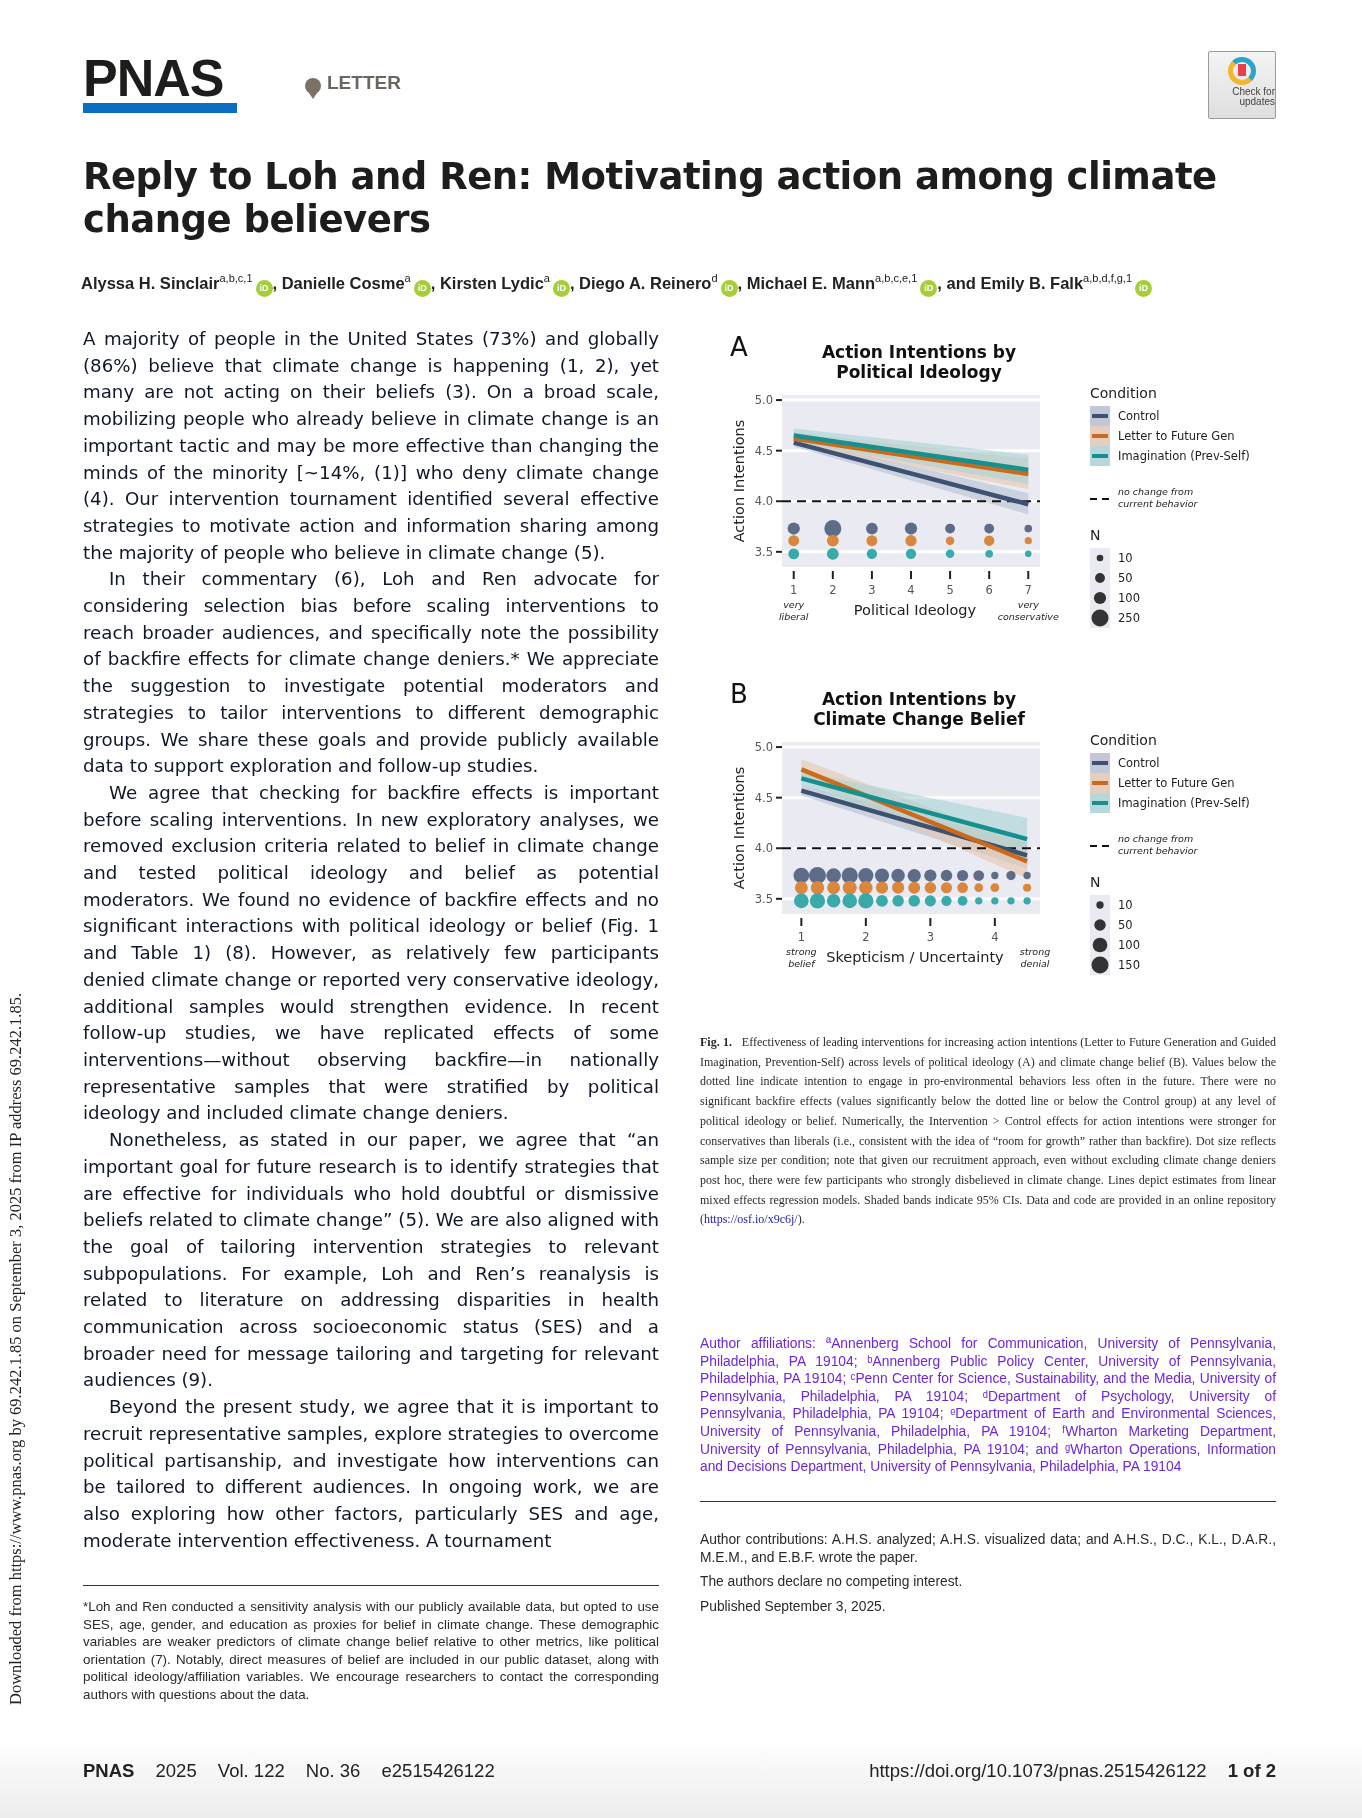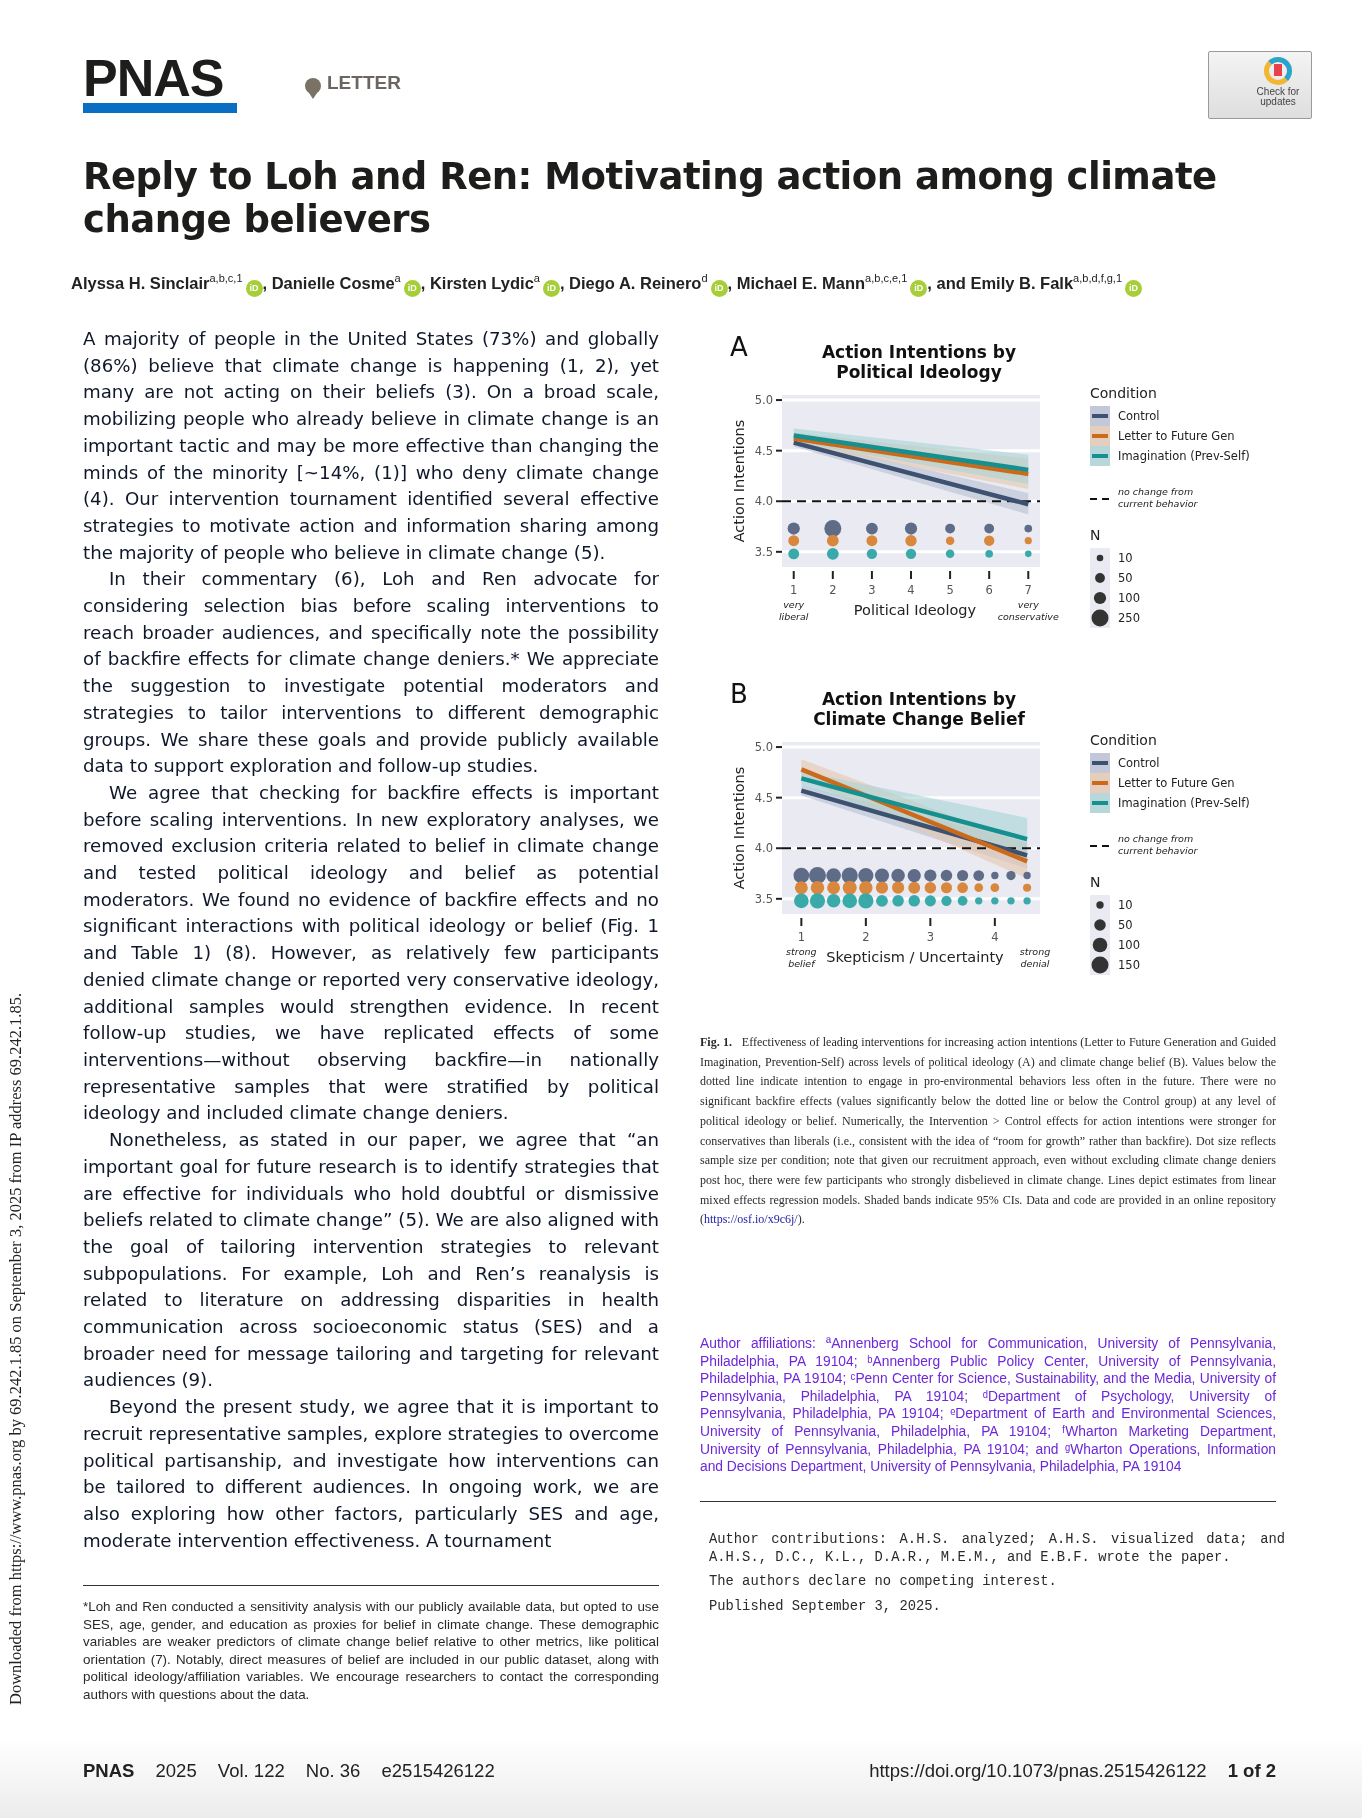--- a/index.html
+++ b/index.html
@@ -4,42 +4,42 @@
 <style>
   html,body{margin:0;padding:0;background:#fff;}
   body{width:1362px;height:1818px;position:relative;overflow:hidden;font-family:"DejaVu Sans","Liberation Sans",sans-serif;color:#222;}
   .abs{position:absolute;}
   
   #logo{left:83px;top:52px;font-family:"Liberation Sans",sans-serif;font-weight:bold;font-size:52px;letter-spacing:-1px;color:#1d1d1b;line-height:1;}
   #logo-bar{left:83px;top:103px;width:154px;height:10px;background:#0a6ec2;}
   #letter-tag{left:305px;top:72px;font-family:"Liberation Sans",sans-serif;font-weight:bold;font-size:19px;color:#6b6760;display:flex;align-items:flex-end;gap:6px;}
   #letter-tag .bubble{width:16px;height:16px;border-radius:50%;background:#7a7365;position:relative;}
   #letter-tag .bubble:after{content:"";position:absolute;left:4px;bottom:-5px;border-left:4px solid transparent;border-right:4px solid transparent;border-top:6px solid #7a7365;}
-  #check-updates{left:1208px;top:51px;width:66px;height:66px;border:1px solid #9a9a9a;background:linear-gradient(#f4f4f4,#dedede);border-radius:2px;text-align:center;font-family:"Liberation Sans",sans-serif;font-size:10px;line-height:10px;color:#444;padding-left:36px;}
+  #check-updates{left:1208px;top:51px;width:66px;height:66px;border:1px solid #9a9a9a;background:linear-gradient(#f4f4f4,#dedede);border-radius:2px;text-align:right;font-family:"Liberation Sans",sans-serif;font-size:10px;line-height:10px;color:#444;}
   #check-updates .ring{width:28px;height:28px;border-radius:50%;border:5px solid #2aa4c8;border-bottom-color:#f2b632;border-left-color:#f2b632;margin:5px auto 2px;box-sizing:border-box;position:relative;}
   #check-updates .ring:after{content:"";position:absolute;left:5px;top:2px;width:8px;height:12px;background:#e8414c;}
   #title{left:83px;top:155px;width:1200px;font-family:"DejaVu Sans",sans-serif;font-weight:bold;font-size:37px;line-height:43px;color:#1d1d1b;letter-spacing:-0.5px;}
-  #authors{left:71px;top:272px;font-family:"Liberation Sans",sans-serif;font-weight:bold;font-size:16.5px;color:#222;white-space:nowrap;}
+  #authors{left:81px;top:272px;font-family:"Liberation Sans",sans-serif;font-weight:bold;font-size:16.5px;color:#222;white-space:nowrap;}
   #authors sup{font-size:11px;font-weight:normal;}
   .orcid{display:inline-block;width:17px;height:17px;border-radius:50%;background:#a6ce39;color:#fff;font-size:9px;line-height:17px;text-align:center;vertical-align:-2px;margin-left:3px;font-weight:bold;}
   
   #body-col{left:83px;top:326px;width:576px;font-family:"DejaVu Sans",sans-serif;font-size:18.2px;line-height:26.7px;color:#0f172a;text-align:justify;}
   #body-col p{margin:0;text-indent:0;}
   #body-col p+p{text-indent:26px;}
   #foot-rule{left:83px;top:1585px;width:576px;height:1px;background:#333;}
   #footnote{left:83px;top:1598px;width:576px;font-family:"Liberation Sans",sans-serif;font-size:13.4px;line-height:17.6px;color:#2a2a2a;text-align:justify;}
   
   #figure{left:720px;top:330px;width:560px;height:700px;}
   #figure svg text{font-family:"DejaVu Sans",sans-serif;}
   #caption{left:700px;top:1033px;width:576px;font-family:Liberation Serif, serif;font-size:12px;line-height:19.7px;color:#2a2a2a;text-align:justify;}
   #caption b{font-weight:bold;}
   #caption a,#meta a{color:#1a1aa6;text-decoration:none;}
   #affil{left:700px;top:1335px;width:576px;font-family:"Liberation Sans",sans-serif;font-size:13.8px;line-height:17.6px;color:#6d28d9;text-align:justify;}
   #right-rule{left:700px;top:1501px;width:576px;height:1px;background:#333;}
-  #meta{left:700px;top:1531px;width:576px;font-family:Liberation Mono, monospace;font-size:13.8px;line-height:17.6px;color:#2a2a2a;text-align:justify;margin-left:9px;}
+  #meta{left:700px;top:1531px;width:576px;font-family:Liberation Sans, sans-serif;font-size:13.8px;line-height:17.6px;color:#2a2a2a;text-align:justify;}
   #meta p{margin:0 0 7px 0;}
   #meta sup{font-size:9px;}
   
   #watermark{left:6px;top:1705px;transform-origin:0 0;transform:rotate(-90deg);font-family:"Liberation Serif",serif;font-size:16.5px;color:#222;white-space:nowrap;}
   
   #footer{left:0;top:1738px;width:1362px;height:80px;background:linear-gradient(#fff,#ececec);}
   #footer-left{left:83px;top:1760px;font-family:"Liberation Sans",sans-serif;font-size:18.5px;color:#222;white-space:nowrap;}
   #footer-left span{margin-right:16px;}
   #footer-right{right:86px;top:1760px;font-family:"Liberation Sans",sans-serif;font-size:18.5px;color:#222;white-space:nowrap;}
   .b{font-weight:bold;}

